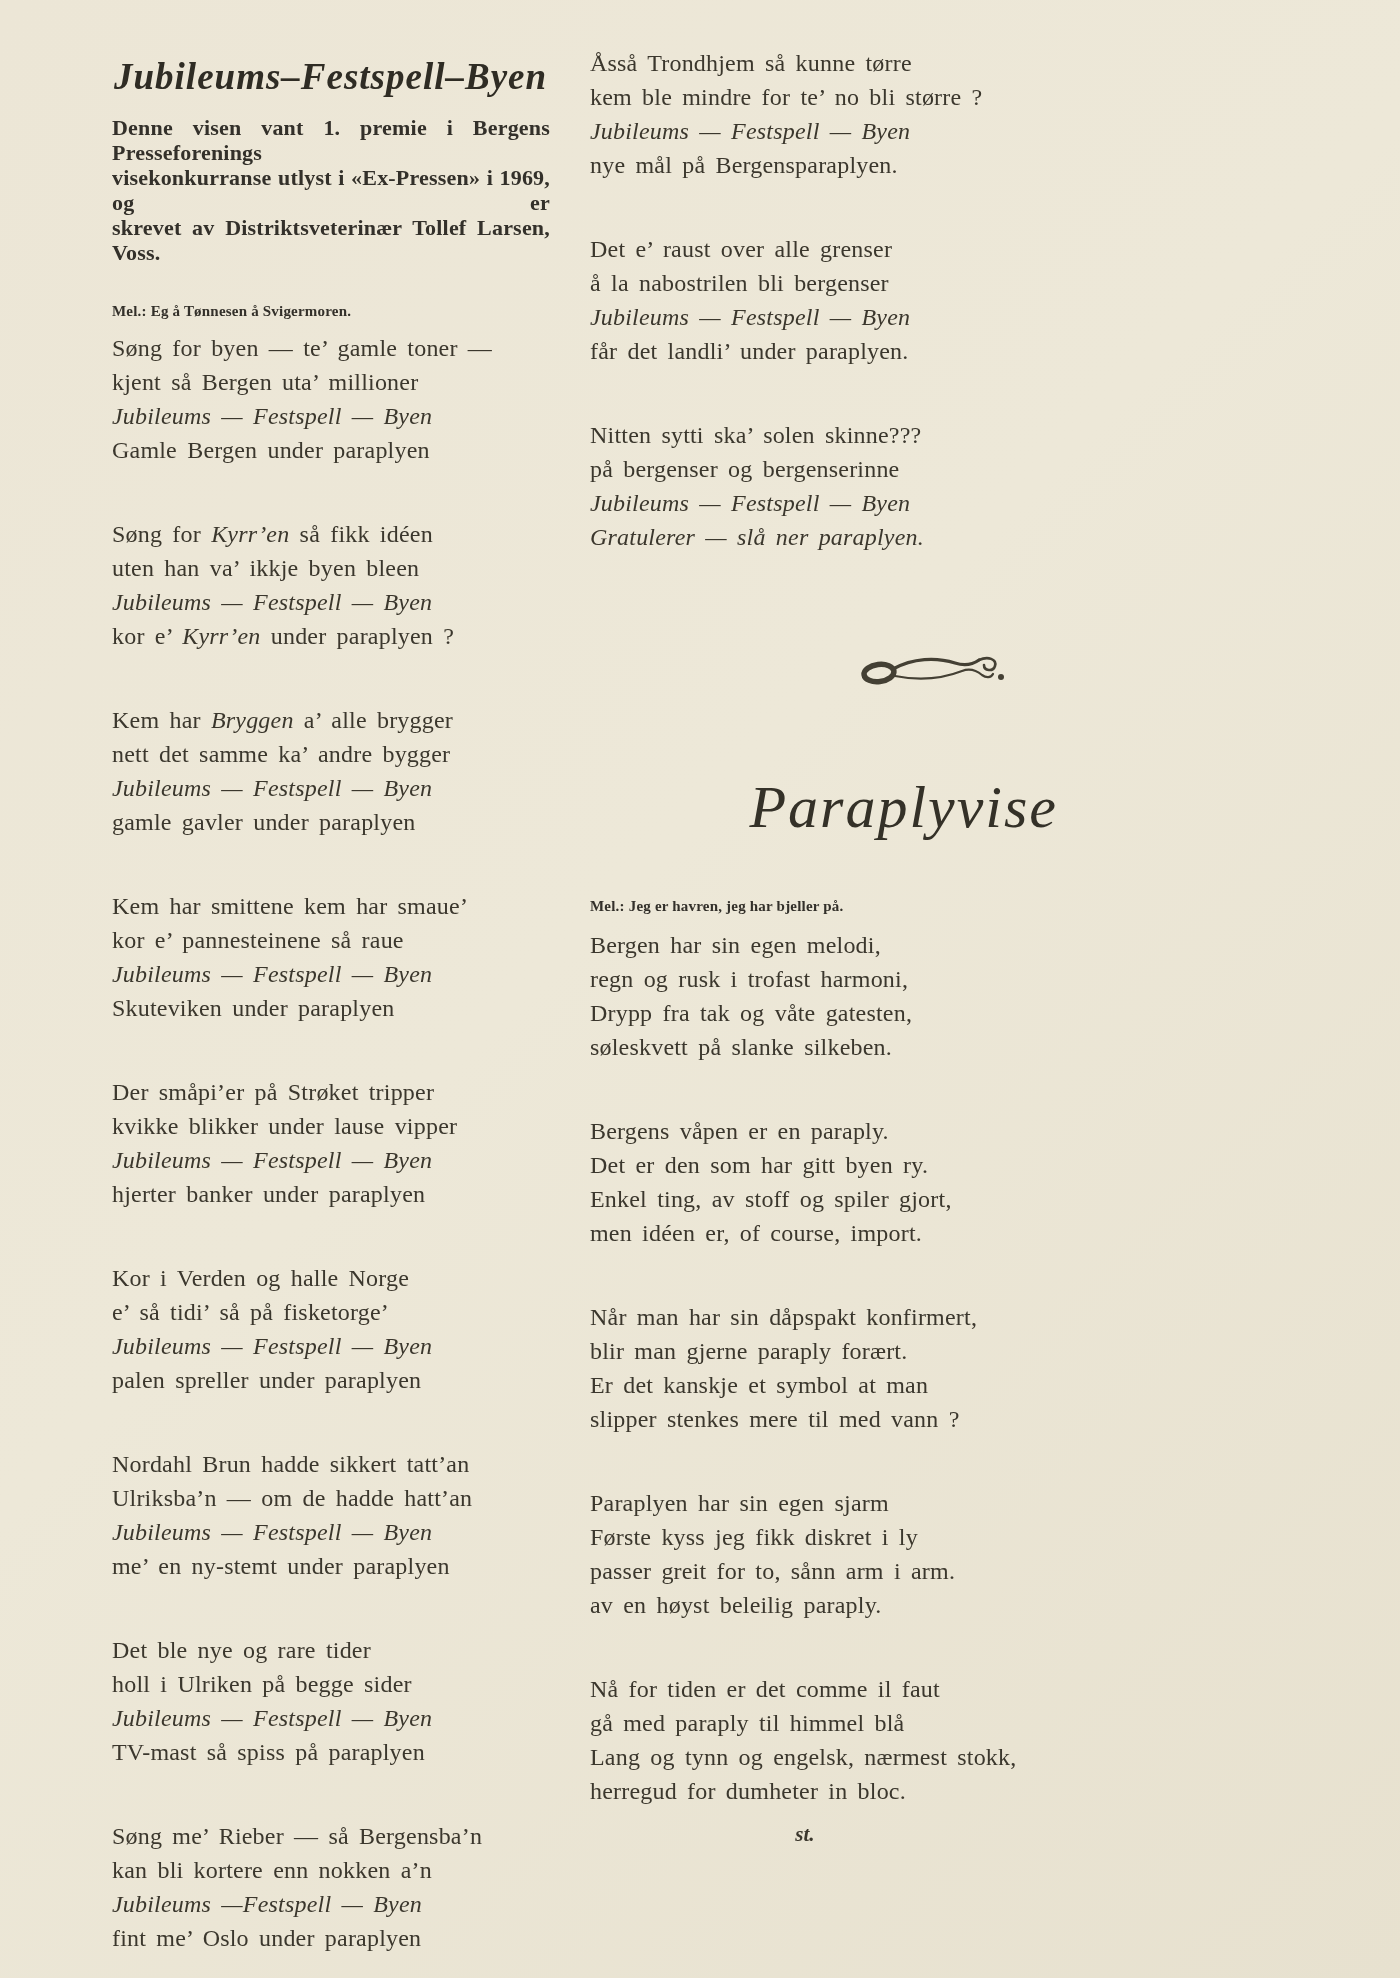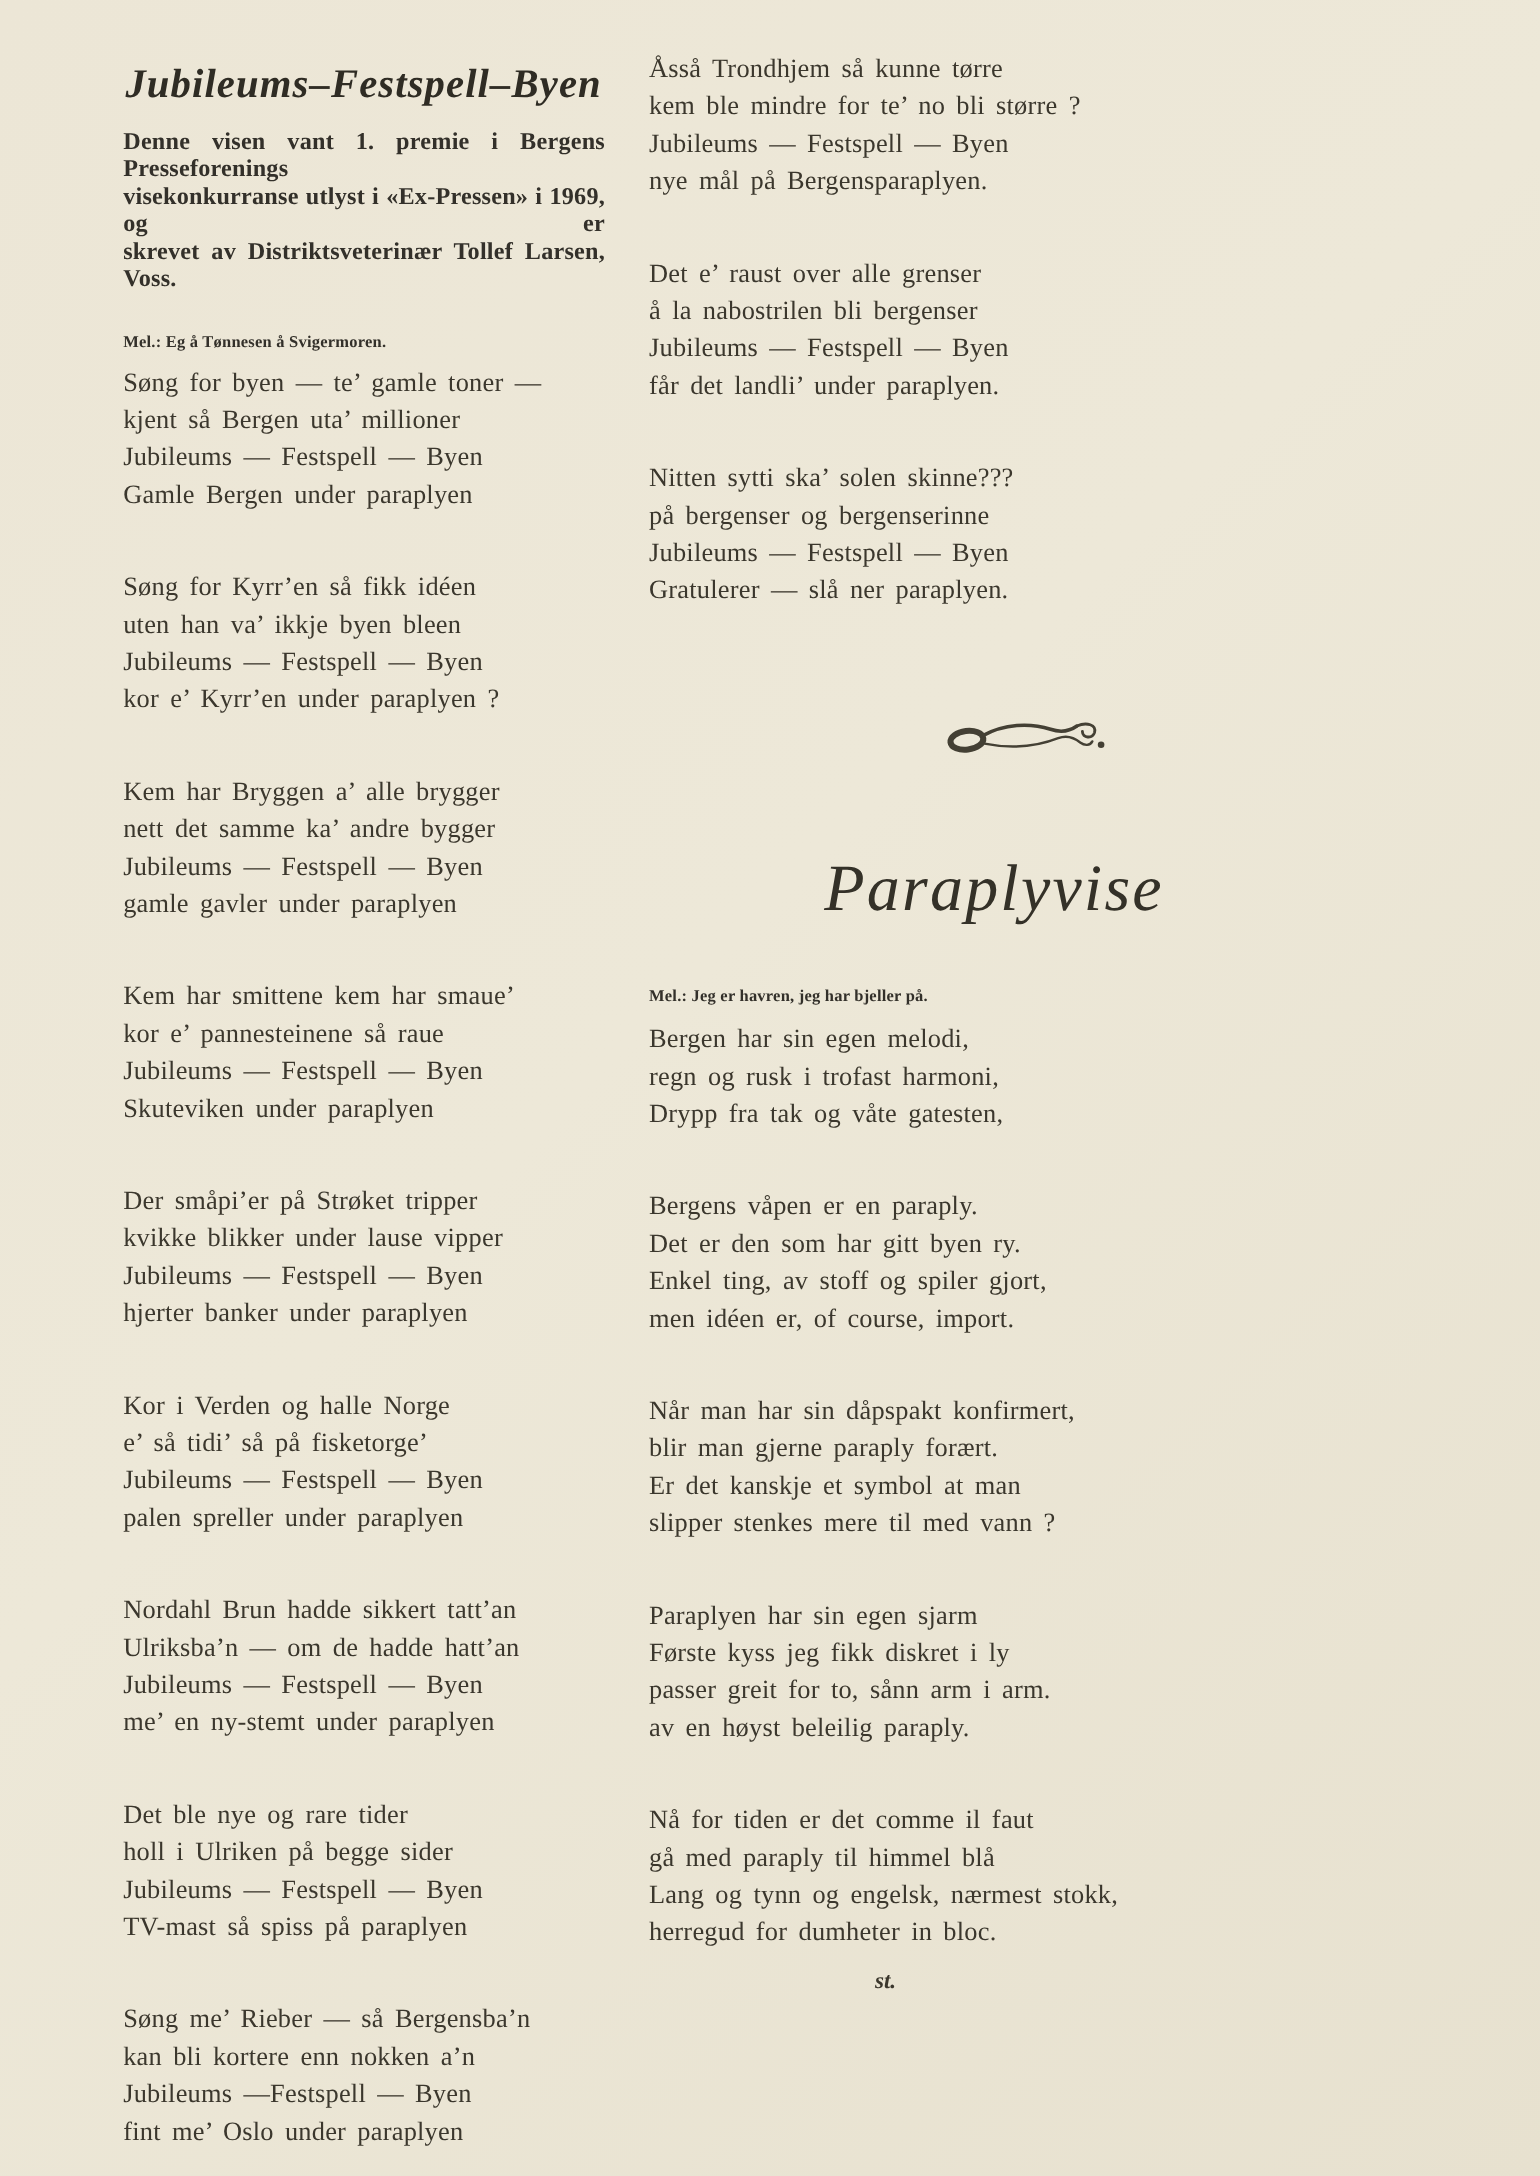--- a/index.html
+++ b/index.html
@@ -41,21 +41,21 @@
   .melody2{margin:58px 0 10px 0;}
 
   .verses{margin:0;}
   .verse{margin:0 0 50px 0;}
   .verse:last-child{margin-bottom:0;}
   .line{
     font-size:24px;line-height:34px;
     word-spacing:4px;letter-spacing:.2px;
     white-space:nowrap;color:#3b372d;
   }
-  .it{margin-top:41px;}
+  .it{font-style:italic;margin-top:41px;}
 
   .ornament{margin:96px 0 0 268px;width:150px;height:40px;}
 
   .poem2-title{
     margin:88px 0 0 0;
     text-align:right;padding-right:2px;
     font-style:italic;font-weight:400;
     font-size:60px;line-height:58px;
     letter-spacing:2px;color:#343128;
   }
@@ -171,20 +171,21 @@
       </svg>
     </div>
 
     <h2 class="poem2-title">Paraplyvise</h2>
     <p class="melody melody2">Mel.: Jeg er havren, jeg har bjeller på.</p>
     <div class="verses">
         <div class="verse">
           <div class="line"><span>Bergen har sin egen melodi,</span></div>
           <div class="line"><span>regn og rusk i trofast harmoni,</span></div>
           <div class="line"><span>Drypp fra tak og våte gatesten,</span></div>
+          <div class="line"><span>søleskvett på slanke silkeben.</span></div>
         </div>
         <div class="verse">
           <div class="line"><span>Bergens våpen er en paraply.</span></div>
           <div class="line"><span>Det er den som har gitt byen ry.</span></div>
           <div class="line"><span>Enkel ting, av stoff og spiler gjort,</span></div>
           <div class="line"><span>men idéen er, of course, import.</span></div>
         </div>
         <div class="verse">
           <div class="line"><span>Når man har sin dåpspakt konfirmert,</span></div>
           <div class="line"><span>blir man gjerne paraply forært.</span></div>

